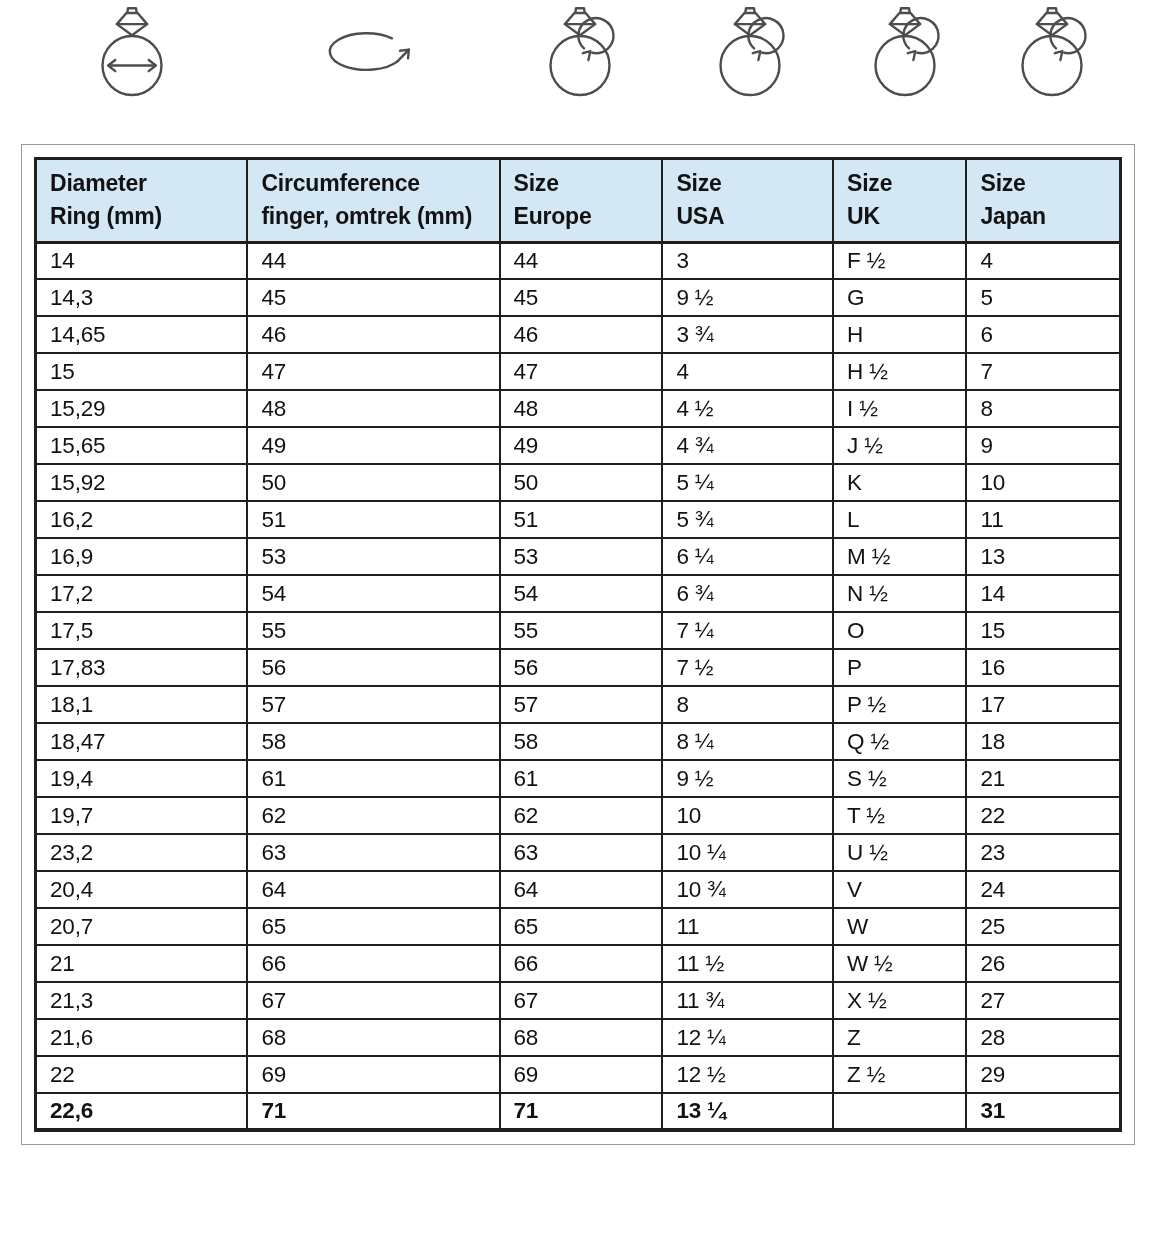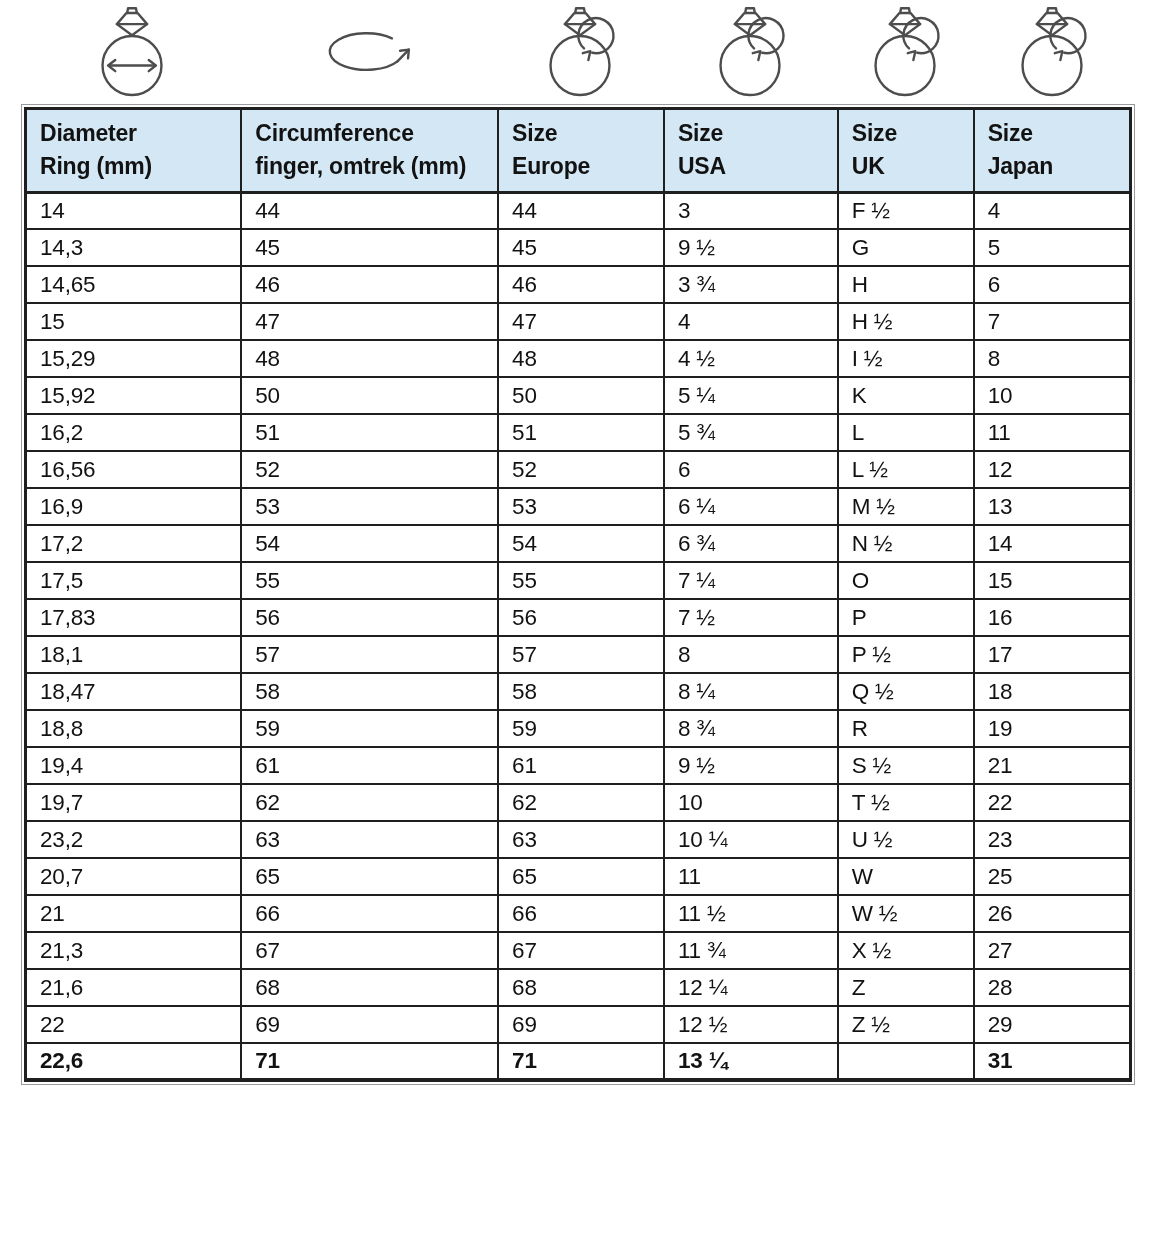--- a/index.html
+++ b/index.html
@@ -29,21 +29,22 @@
   .icon-cell.c2{width:23.24%;}
   .icon-cell.c3{width:15.01%;}
   .icon-cell.c4{width:15.73%;}
   .icon-cell.c5{width:12.30%;}
   .icon-cell.c6{width:14.19%;}
   .icon-cell svg{display:block;}
   .table-wrap{
     margin-left:21px;
     width:1114px;
     border:1px solid var(--outline-gray);
-    padding:2px;
+    padding:12px;
+    margin-top:40px;
   }
   table{
     border-collapse:collapse;
     width:100%;
     table-layout:fixed;
     border:3px solid var(--border-dark);
   }
   col.c1{width:19.53%;} col.c2{width:23.24%;} col.c3{width:15.01%;}
   col.c4{width:15.73%;} col.c5{width:12.30%;} col.c6{width:14.19%;}
   th,td{
@@ -202,44 +203,44 @@
         </tr>
         <tr>
           <td>15,29</td>
           <td>48</td>
           <td>48</td>
           <td>4 ½</td>
           <td>I ½</td>
           <td>8</td>
         </tr>
         <tr>
+          <td>15,65</td>
+          <td>49</td>
+          <td>49</td>
+          <td>4 ¾</td>
+          <td>J ½</td>
+          <td>9</td>
+        </tr>
+        <tr>
           <td>15,92</td>
           <td>50</td>
           <td>50</td>
           <td>5 ¼</td>
           <td>K</td>
           <td>10</td>
         </tr>
         <tr>
           <td>16,2</td>
           <td>51</td>
           <td>51</td>
           <td>5 ¾</td>
           <td>L</td>
           <td>11</td>
         </tr>
         <tr>
-          <td>16,56</td>
-          <td>52</td>
-          <td>52</td>
-          <td>6</td>
-          <td>L ½</td>
-          <td>12</td>
-        </tr>
-        <tr>
           <td>16,9</td>
           <td>53</td>
           <td>53</td>
           <td>6 ¼</td>
           <td>M ½</td>
           <td>13</td>
         </tr>
         <tr>
           <td>17,2</td>
           <td>54</td>
@@ -274,28 +275,20 @@
         </tr>
         <tr>
           <td>18,47</td>
           <td>58</td>
           <td>58</td>
           <td>8 ¼</td>
           <td>Q ½</td>
           <td>18</td>
         </tr>
         <tr>
-          <td>18,8</td>
-          <td>59</td>
-          <td>59</td>
-          <td>8 ¾</td>
-          <td>R</td>
-          <td>19</td>
-        </tr>
-        <tr>
           <td>19,4</td>
           <td>61</td>
           <td>61</td>
           <td>9 ½</td>
           <td>S ½</td>
           <td>21</td>
         </tr>
         <tr>
           <td>19,7</td>
           <td>62</td>
@@ -306,20 +299,28 @@
         </tr>
         <tr>
           <td>23,2</td>
           <td>63</td>
           <td>63</td>
           <td>10 ¼</td>
           <td>U ½</td>
           <td>23</td>
         </tr>
         <tr>
+          <td>20,4</td>
+          <td>64</td>
+          <td>64</td>
+          <td>10 ¾</td>
+          <td>V</td>
+          <td>24</td>
+        </tr>
+        <tr>
           <td>20,7</td>
           <td>65</td>
           <td>65</td>
           <td>11</td>
           <td>W</td>
           <td>25</td>
         </tr>
         <tr>
           <td>21</td>
           <td>66</td>

